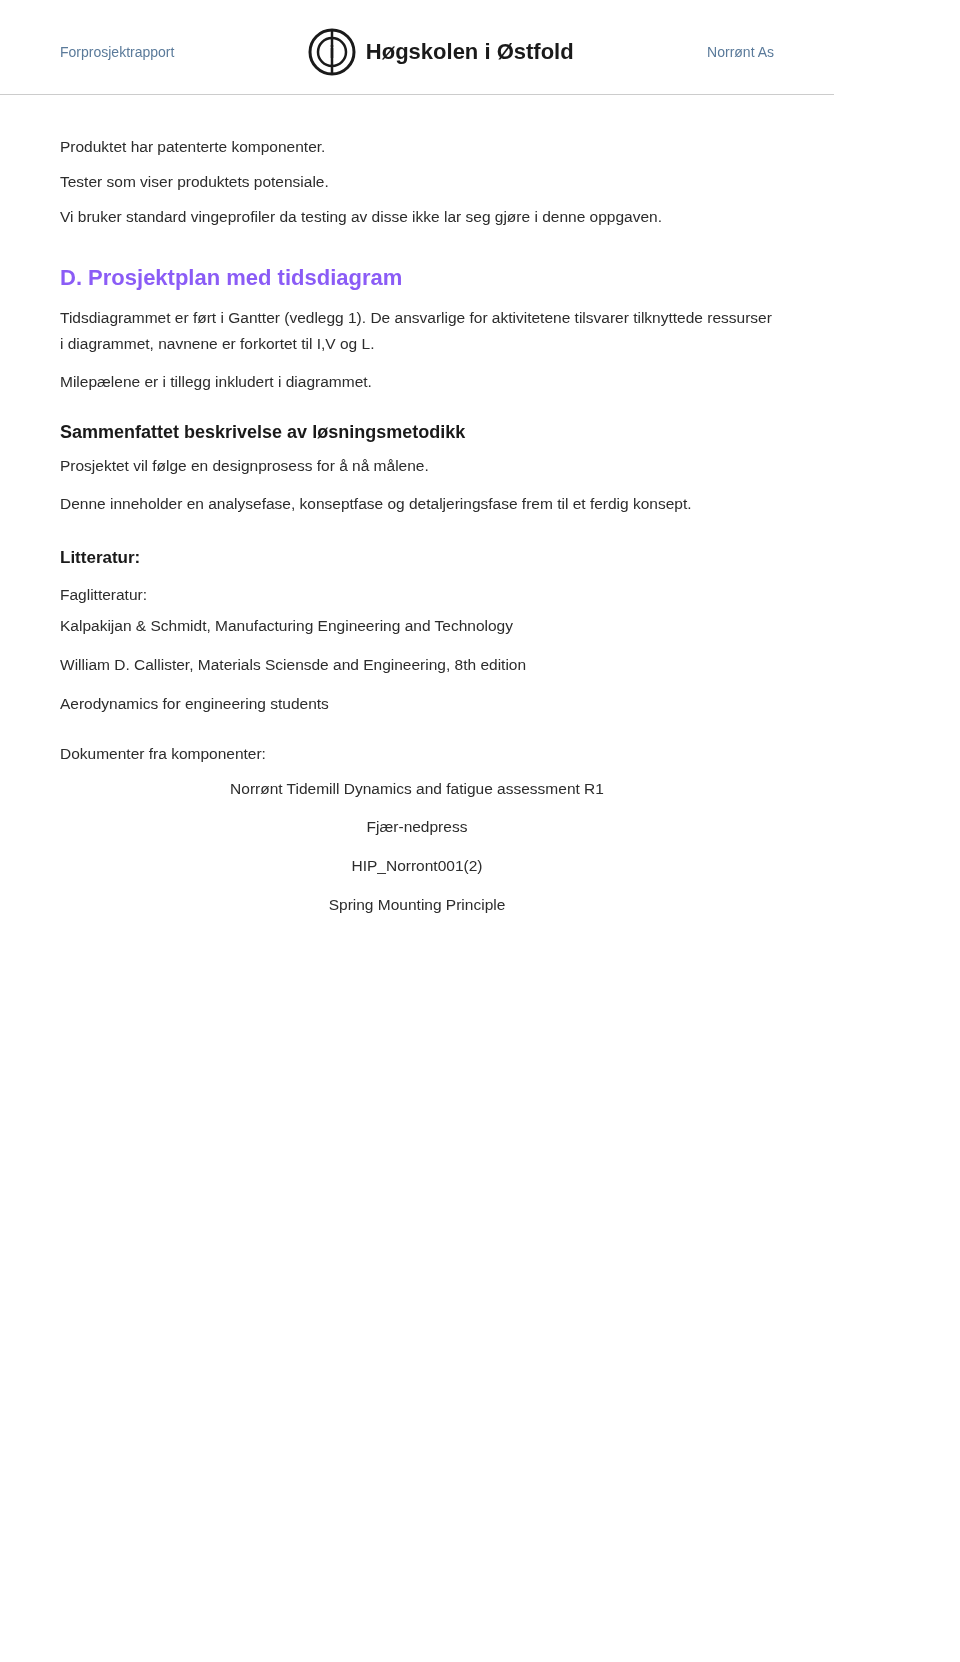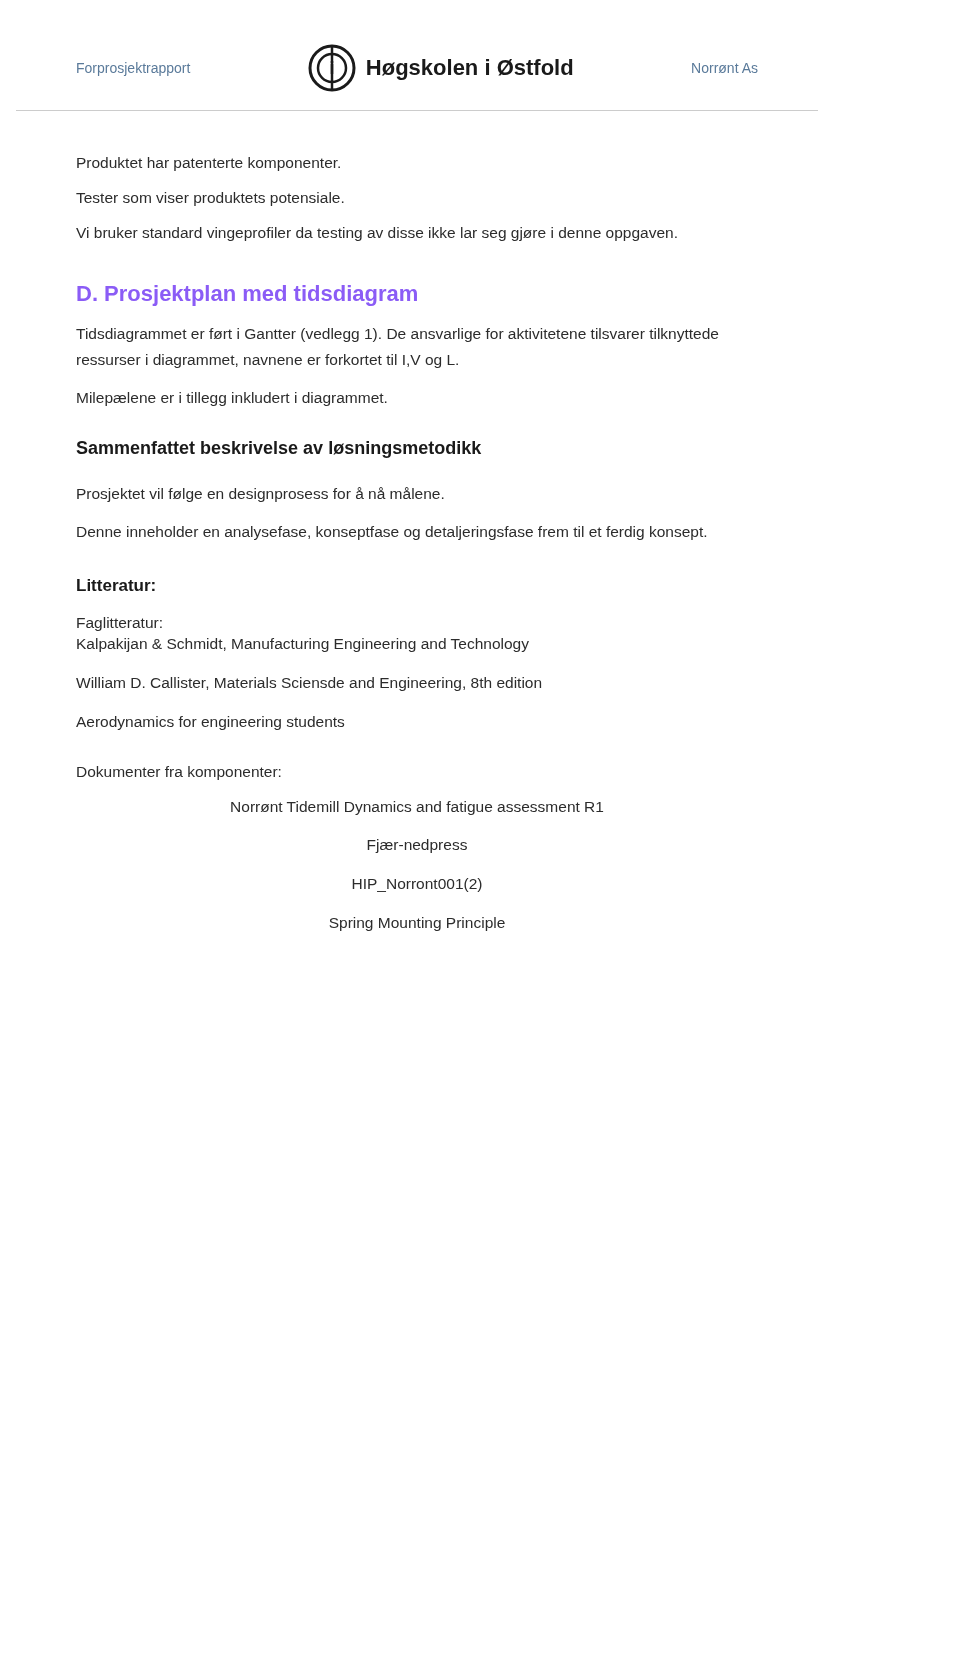--- a/index.html
+++ b/index.html
@@ -13,21 +13,21 @@
       font-family: 'Times New Roman', Times, serif;
       color: #2c2c2c;
       width: 960px;
       min-height: 1662px;
     }
 
     .page {
       width: 834px;
       min-height: 1662px;
       background: #ffffff;
-      padding: 16px;
+      padding: 0;
       position: relative;
     }
 
     
     .header {
       display: flex;
       align-items: center;
       justify-content: space-between;
       padding: 28px 60px 18px 60px;
       border-bottom: 1px solid #cccccc;
@@ -91,21 +91,21 @@
       margin-top: 36px;
       margin-bottom: 14px;
       font-family: Arial, sans-serif;
     }
 
     .section-subheading {
       font-size: 18px;
       font-weight: 700;
       color: #1a1a1a;
       margin-top: 28px;
-      margin-bottom: 22px;
+      margin-bottom: 10px;
       font-family: Arial, sans-serif;
     }
 
     .body-text {
       font-size: 15.5px;
       line-height: 1.65;
       color: #2c2c2c;
       margin-bottom: 12px;
       font-family: Arial, sans-serif;
     }
@@ -115,21 +115,21 @@
       font-weight: 700;
       color: #1a1a1a;
       margin-top: 32px;
       margin-bottom: 18px;
       font-family: Arial, sans-serif;
     }
 
     .faglitteratur-label {
       font-size: 15.5px;
       color: #2c2c2c;
-      margin-bottom: 0;
+      margin-bottom: 10px;
       font-family: Arial, sans-serif;
     }
 
     .ref-item {
       font-size: 15.5px;
       color: #2c2c2c;
       margin-bottom: 14px;
       font-family: Arial, sans-serif;
       line-height: 1.6;
     }

